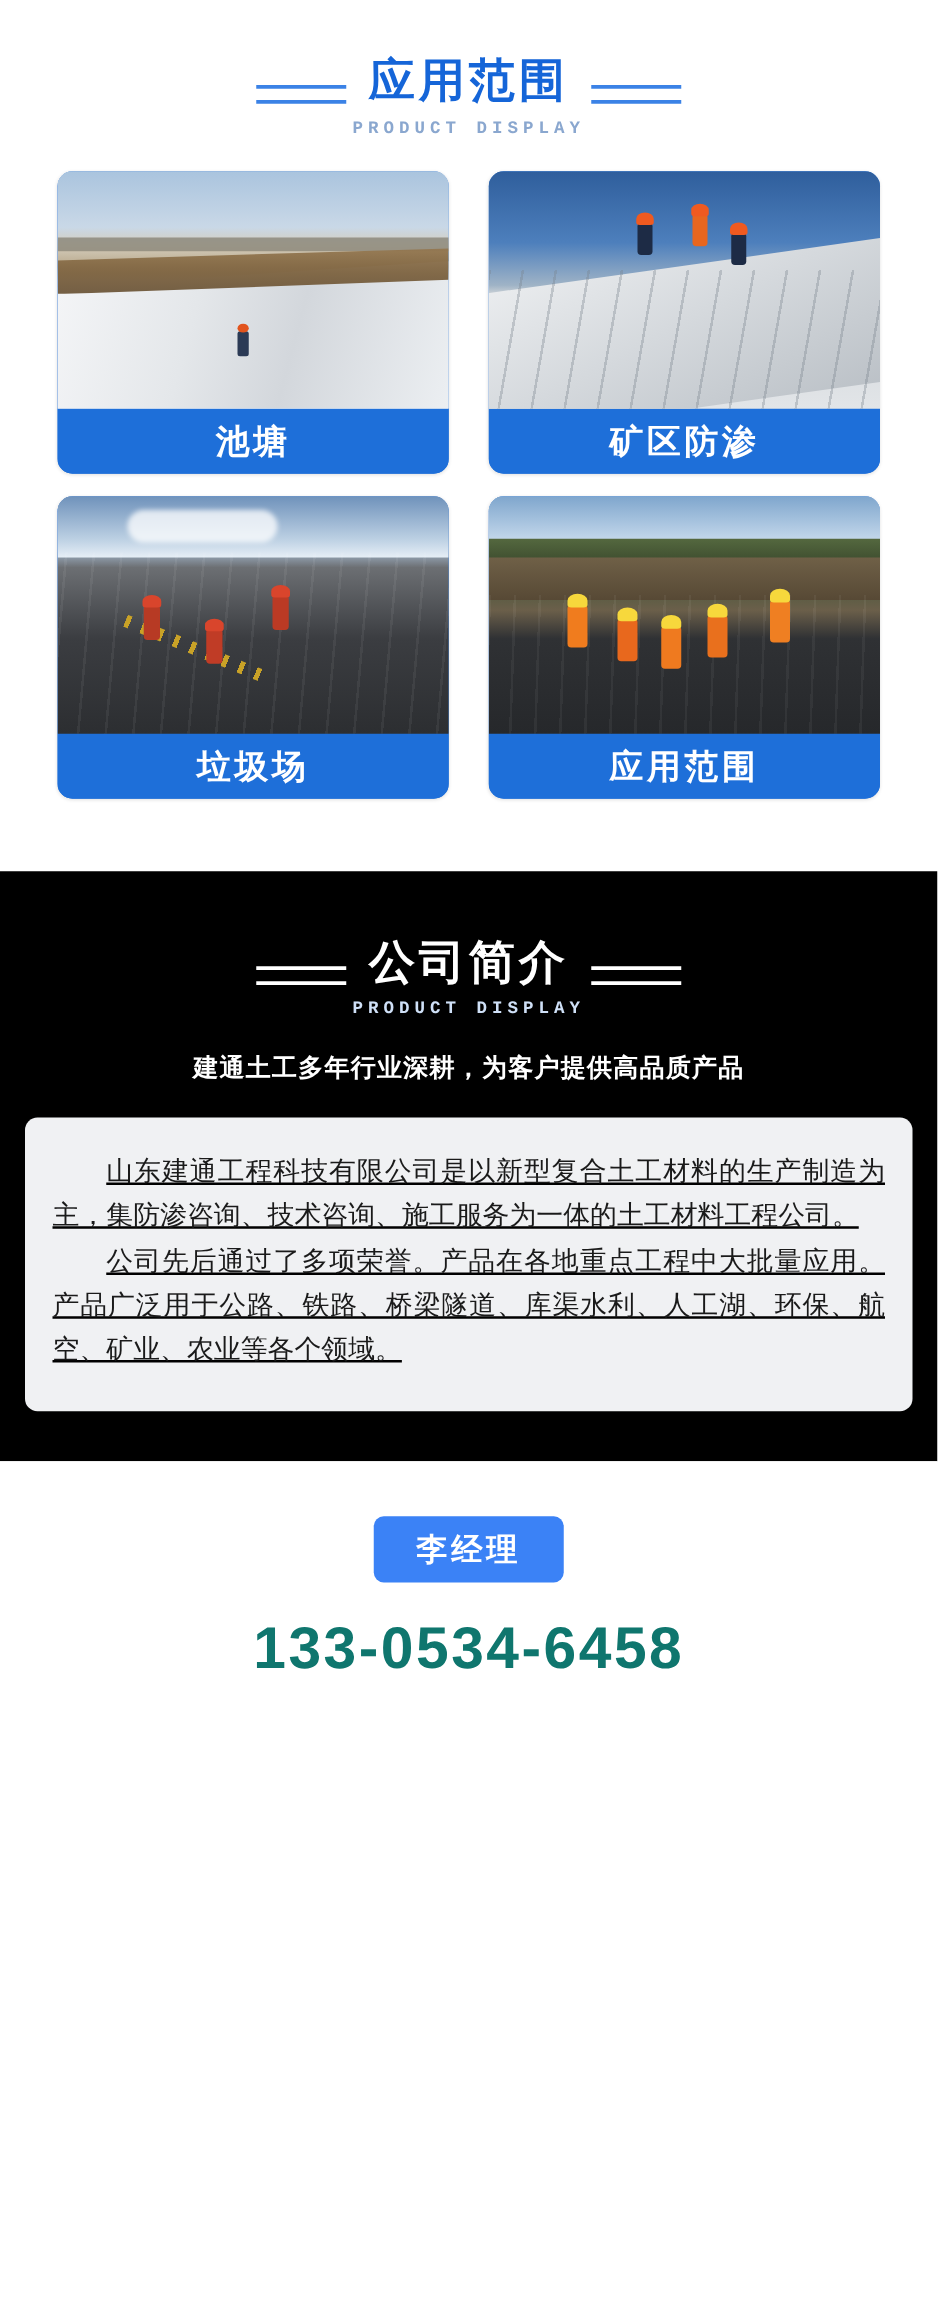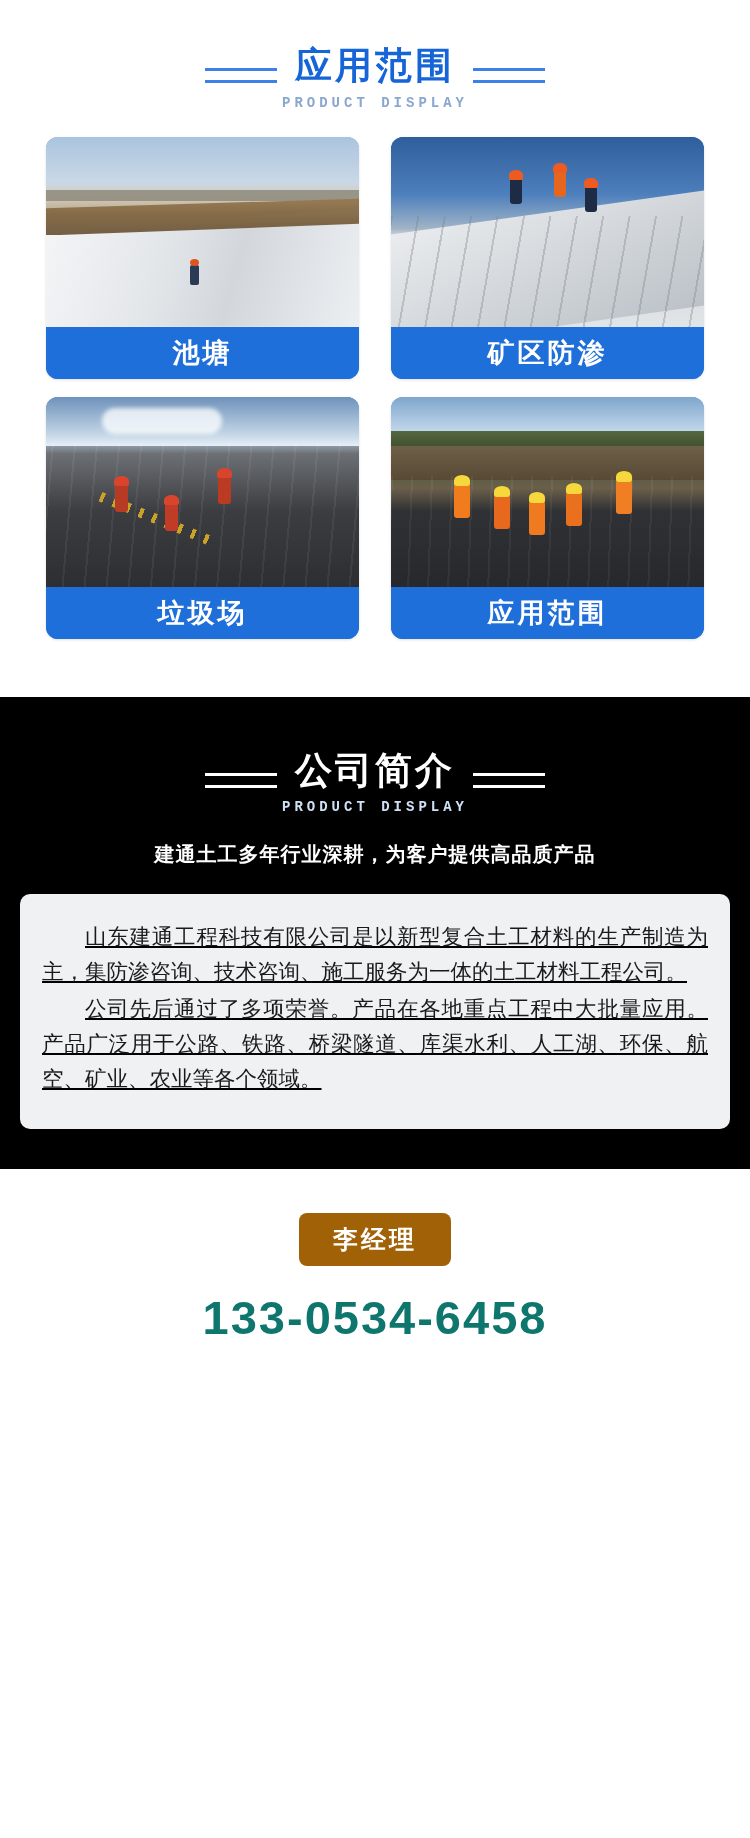--- a/index.html
+++ b/index.html
@@ -213,21 +213,21 @@
   }
 
   
   .section-contact {
     background: #ffffff;
     padding: 44px 0 60px 0;
     text-align: center;
   }
   .contact-badge {
     display: inline-block;
-    background: #a16207;
+    background: #3b82f6;
     color: #fff;
     font-size: 25px;
     font-weight: bold;
     letter-spacing: 3px;
     border-radius: 8px;
     padding: 10px 34px;
   }
   .phone {
     margin-top: 24px;
     color: #0f766e;

